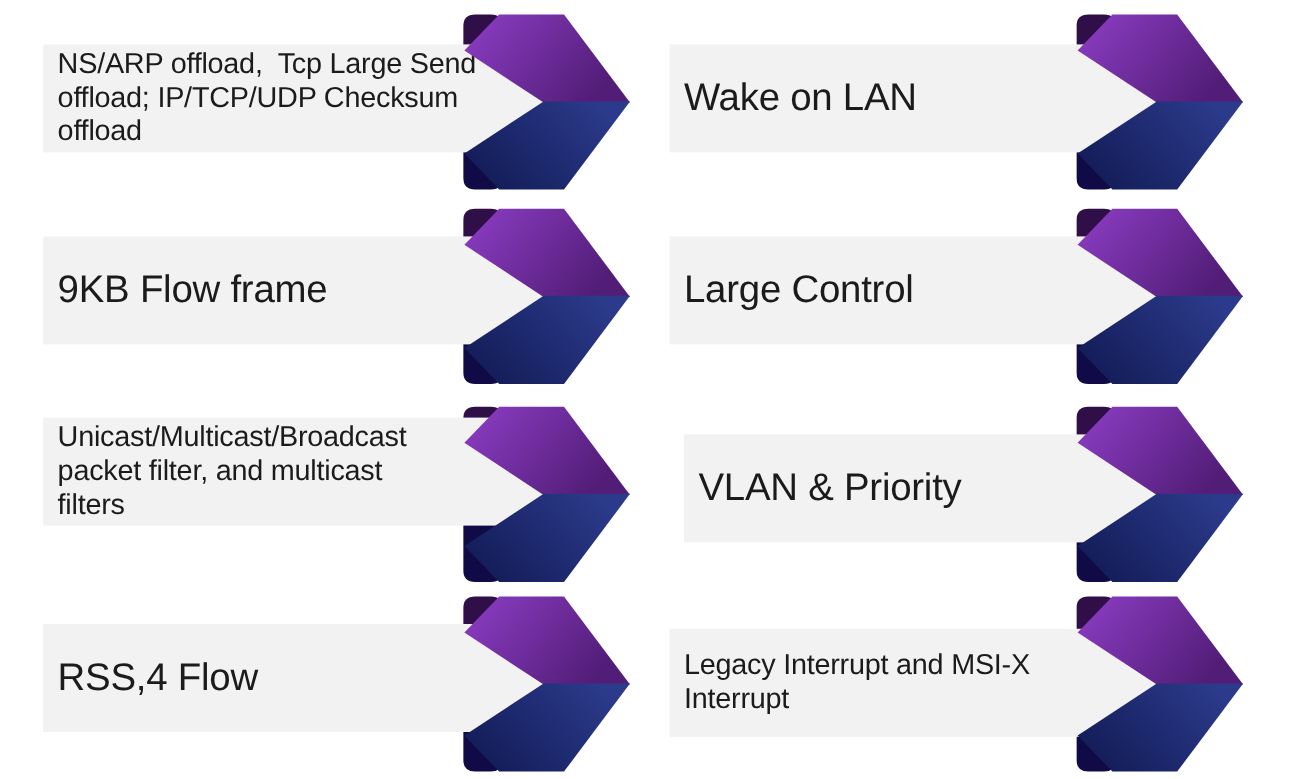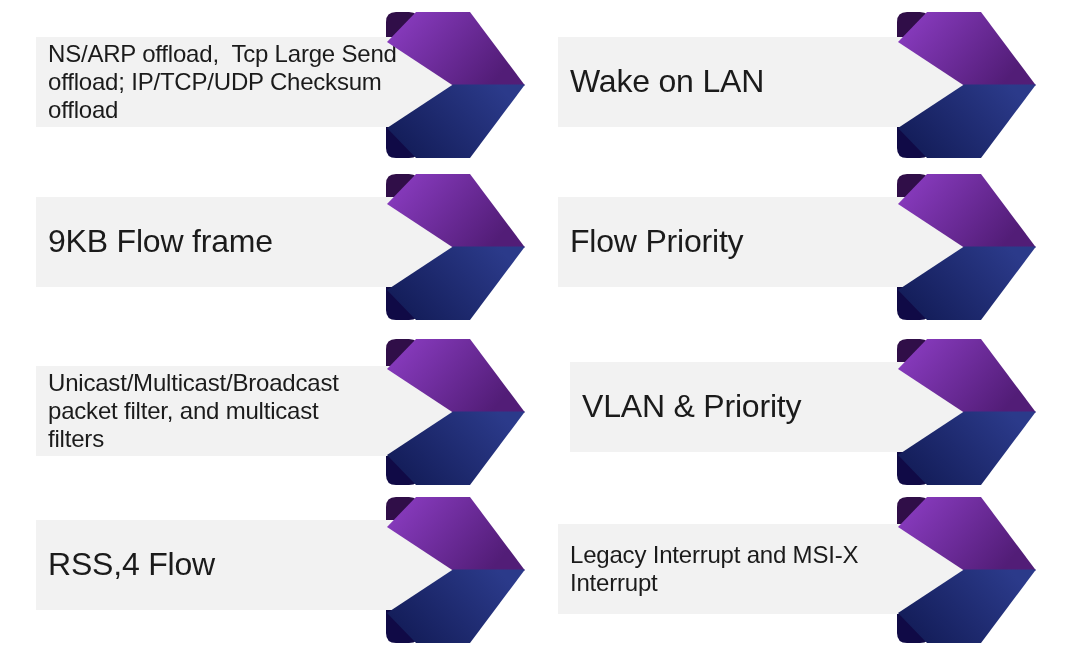--- a/index.html
+++ b/index.html
@@ -99,34 +99,34 @@
       <polygon points="30,148 84,148 139,74.5 67,74.5 1,118" fill="url(#gradNavy)"></polygon>
     </svg>
   </div>
 
   <div class="feature-item">
     <svg class="chev back" style="left:897px; top:172px" viewBox="0 0 140 150">
       <path d="M0,75 V12 Q0,2 10,2 H23 Q33,2 33,12 V75 Z" fill="#300e48"></path>
       <path d="M0,75 V138 Q0,148 10,148 H23 Q33,148 33,138 V75 Z" fill="#100a46"></path>
     </svg>
     <div class="bar" style="left:558px; top:197px; width:409px">
-      <div class="label big">Flow Priority</div>
+      <div class="label big">Large Control</div>
     </div>
     <svg class="chev front" style="left:897px; top:172px" viewBox="0 0 140 150">
       <polygon points="30,2 84,2 139,75.5 67,75.5 1,32" fill="url(#gradPurple)"></polygon>
       <polygon points="30,148 84,148 139,74.5 67,74.5 1,118" fill="url(#gradNavy)"></polygon>
     </svg>
   </div>
 
   <div class="feature-item">
     <svg class="chev back" style="left:386px; top:337px" viewBox="0 0 140 150">
       <path d="M0,75 V12 Q0,2 10,2 H23 Q33,2 33,12 V75 Z" fill="#300e48"></path>
       <path d="M0,75 V138 Q0,148 10,148 H23 Q33,148 33,138 V75 Z" fill="#100a46"></path>
     </svg>
-    <div class="bar" style="left:36px; top:366px; width:420px">
+    <div class="bar" style="left:36px; top:348px; width:420px">
       <div class="label small">Unicast/Multicast/Broadcast
 packet filter, and multicast
 filters</div>
     </div>
     <svg class="chev front" style="left:386px; top:337px" viewBox="0 0 140 150">
       <polygon points="30,2 84,2 139,75.5 67,75.5 1,32" fill="url(#gradPurple)"></polygon>
       <polygon points="30,148 84,148 139,74.5 67,74.5 1,118" fill="url(#gradNavy)"></polygon>
     </svg>
   </div>
 

